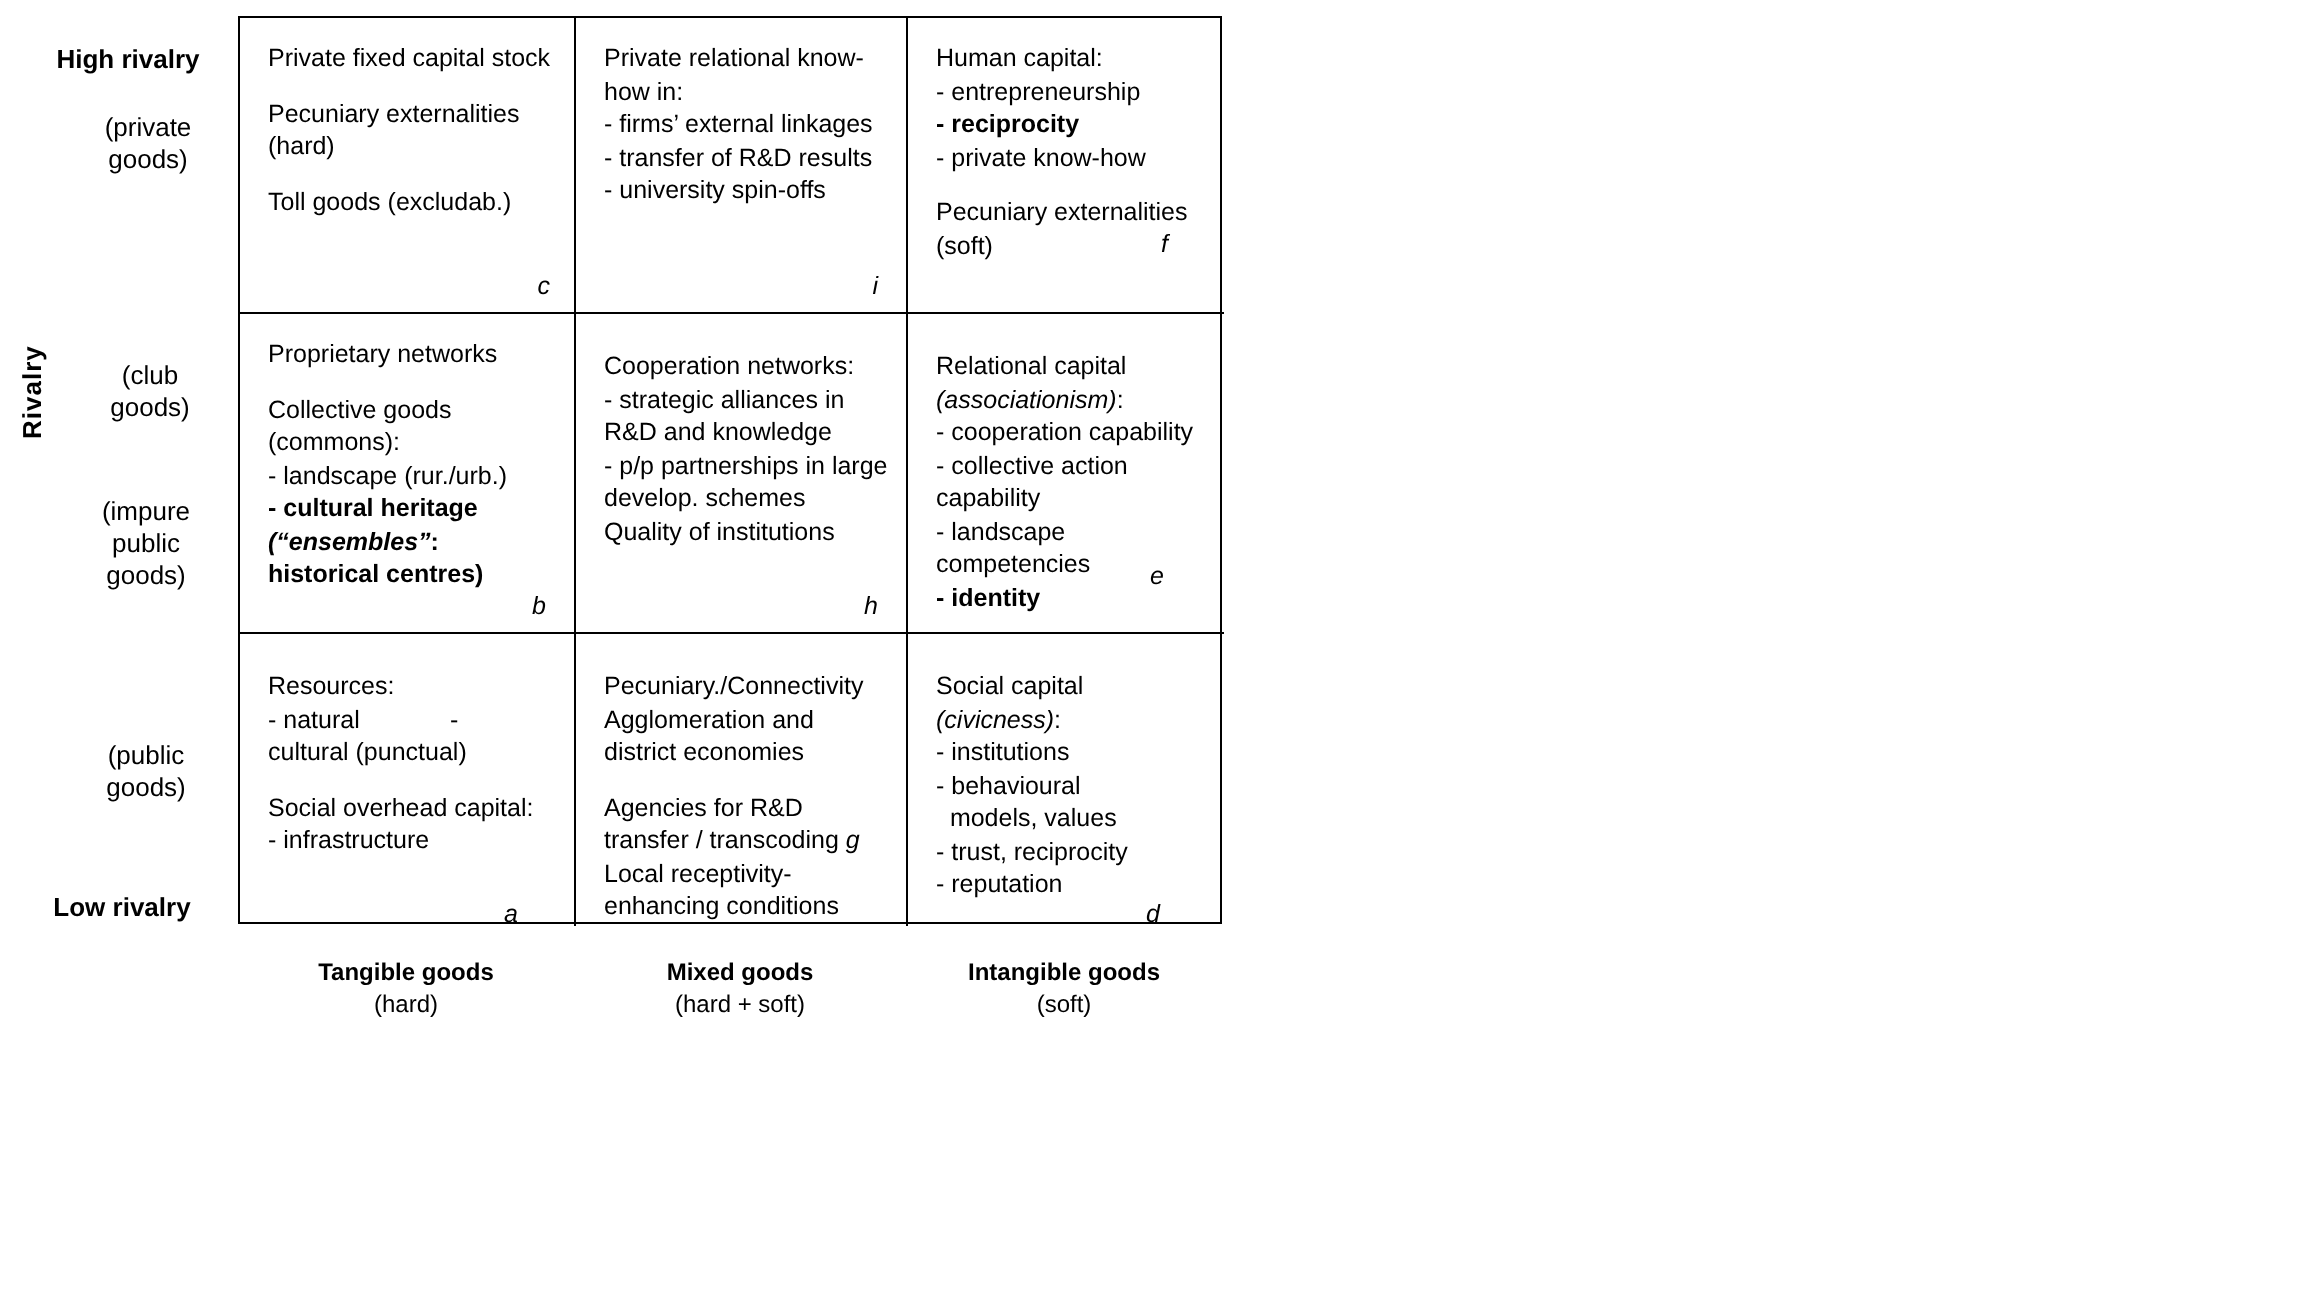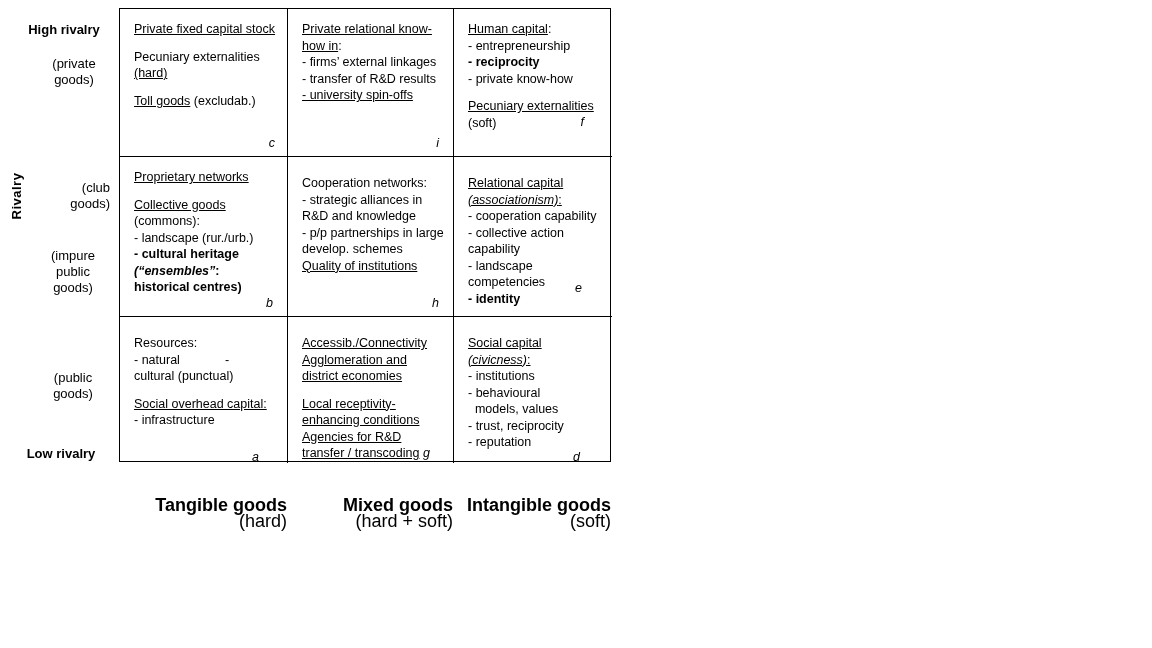--- a/index.html
+++ b/index.html
@@ -67,45 +67,44 @@
     line-height: 16.5px;
     font-size: 12.5px;
     overflow: hidden;
   }
   .cell.col-last { border-right: none; }
   .cell.row-last { border-bottom: none; }
   .cell p {
     margin: 0 0 0 0;
   }
   .cell .gap { height: 11px; }
-  .u { text-decoration: underline; }
+  .u { }
   .b { font-weight: bold; }
   .i { font-style: italic; }
   .tag {
     font-style: italic;
     font-size: 12.5px;
   }
   .tag-pos {
     position: absolute;
     font-style: italic;
   }
   
   .x-labels {
     position: absolute;
     top: 478px;
     left: 119px;
     width: 492px;
     display: grid;
     grid-template-columns: 168px 166px 158px;
   }
   .x-label {
-    text-align: right;
-    font-size: 18px;
+    text-align: center;
+    font-size: 12px;
     line-height: 16px;
-    margin-top: 19px;
   }
   .x-label .main { font-weight: bold; }
   .x-axis-title {
     position: absolute;
     top: 528px;
     left: 119px;
     width: 492px;
     text-align: center;
     font-weight: bold;
     font-size: 13px;
@@ -113,21 +112,21 @@
 </style>
 </head>
 <body>
 
 <div class="matrix-wrap">
 
   <div class="y-axis-title">Rivalry</div>
 
   <div class="axis-label bold" style="left:18px; top:22px; width:92px;">High rivalry</div>
   <div class="axis-label" style="left:38px; top:56px; width:72px;">(private<br>goods)</div>
-  <div class="axis-label" style="left:40px; top:180px; width:70px;text-align:right;">(club<br>goods)</div>
+  <div class="axis-label" style="left:40px; top:180px; width:70px;">(club<br>goods)</div>
   <div class="axis-label" style="left:36px; top:248px; width:74px;">(impure<br>public<br>goods)</div>
   <div class="axis-label" style="left:36px; top:370px; width:74px;">(public<br>goods)</div>
   <div class="axis-label bold" style="left:12px; top:446px; width:98px;">Low rivalry</div>
 
   <div class="grid">
 
     <div class="cell">
       <p><span class="u">Private fixed capital stock</span></p>
       <div class="gap"></div>
       <p>Pecuniary externalities</p>
@@ -190,25 +189,25 @@
       <p>Resources:</p>
       <p>- natural&nbsp;&nbsp;&nbsp;&nbsp;&nbsp;&nbsp;&nbsp;&nbsp;&nbsp;&nbsp;&nbsp;&nbsp;&nbsp;-</p>
       <p>cultural (punctual)</p>
       <div class="gap"></div>
       <p><span class="u">Social overhead capital:</span></p>
       <p>- infrastructure</p>
       <span class="tag-pos" style="right:28px; bottom:-2px;">a</span>
     </div>
 
     <div class="cell row-last" style="padding-top:18px;">
-      <p><span class="u">Accessib./Connectivity</span></p>
+      <p><span class="u">Pecuniary./Connectivity</span></p>
       <p><span class="u">Agglomeration and district economies</span></p>
       <div class="gap"></div>
+      <p><span class="u">Agencies for R&amp;D transfer / transcoding</span> <span class="tag">g</span></p>
       <p><span class="u">Local receptivity-enhancing conditions</span></p>
-      <p><span class="u">Agencies for R&amp;D transfer / transcoding</span> <span class="tag">g</span></p>
     </div>
 
     <div class="cell col-last row-last" style="padding-top:18px;">
       <p><span class="u">Social capital</span></p>
       <p><span class="u i">(civicness)</span><span class="u">:</span></p>
       <p>- institutions</p>
       <p>- behavioural</p>
       <p>&nbsp;&nbsp;models, values</p>
       <p>- trust, reciprocity</p>
       <p>- reputation</p>

